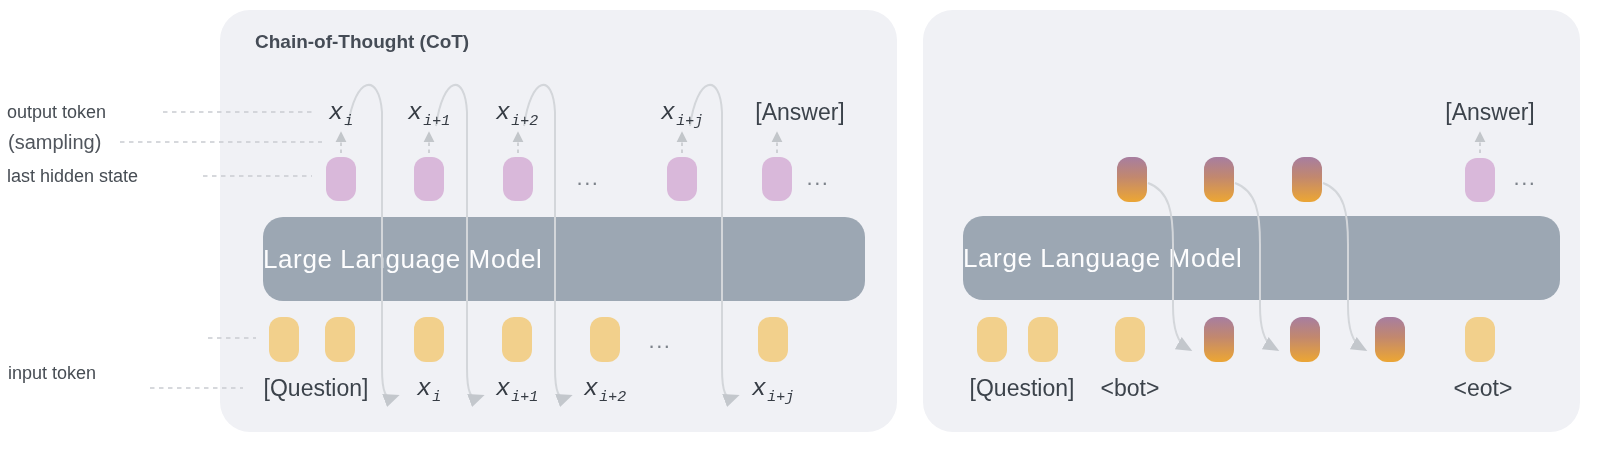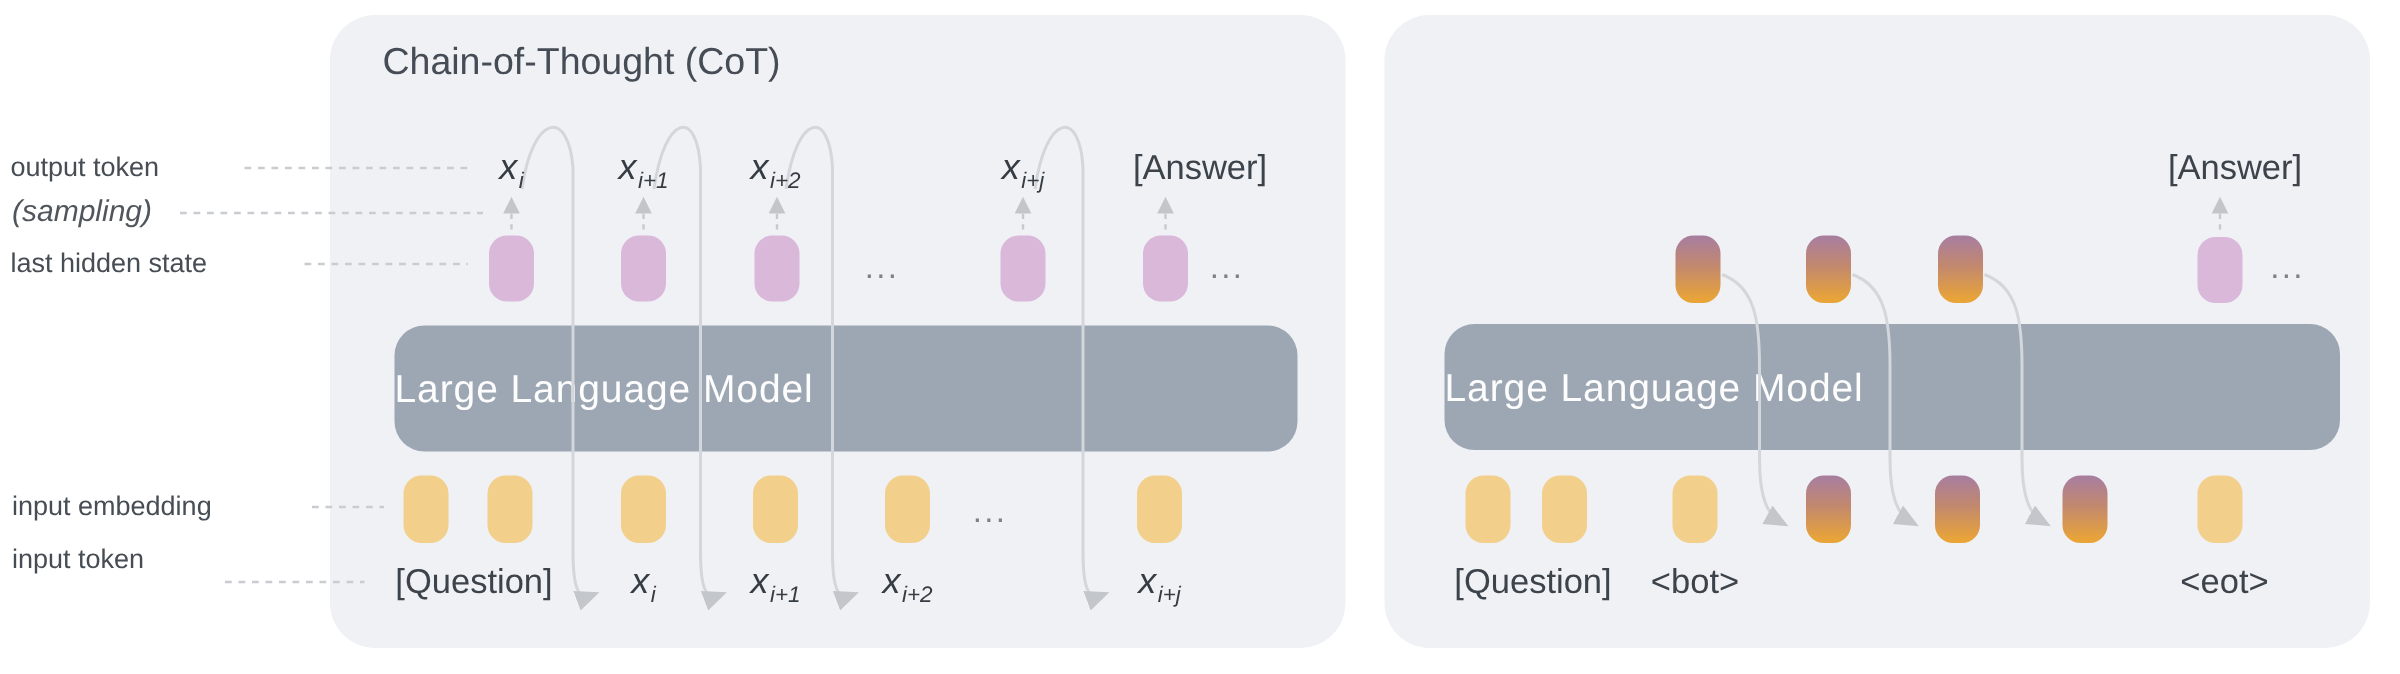--- a/index.html
+++ b/index.html
@@ -8,27 +8,27 @@
   .panel{position:absolute;background:#f0f1f5;border-radius:30px;z-index:0}
   .llm{position:absolute;background:#9ca7b3;border-radius:20px;display:flex;align-items:center;
        color:#fdfdfe;font-size:26px;letter-spacing:.6px;z-index:1}
   .overlay{position:absolute;left:0;top:0;z-index:2;pointer-events:none}
   .tok{position:absolute;width:30px;height:44px;border-radius:12px;transform:translateX(-50%);z-index:3}
   .tok.pink{background:#d9b8da}
   .tok.yellow{background:#f2d08c;height:45px}
   .tok.grad{background:linear-gradient(180deg,#a87e9e 2%,#c2886e 45%,#e9a438 95%);height:45px}
   .lbl{position:absolute;transform:translate(-50%,-50%);white-space:nowrap;color:#3c434b;font-size:23px;z-index:4}
   .math{position:absolute;transform:translate(-50%,-50%);white-space:nowrap;z-index:4;
-        font-family:Liberation Sans, sans-serif;font-style:italic;color:#363c44;font-size:24px}
+        font-family:Liberation Mono, monospace;font-style:italic;color:#363c44;font-size:24px}
   .math sub{font-size:15px;line-height:0;vertical-align:-6px;margin-left:1px}
   .dots{position:absolute;transform:translate(-50%,-50%);color:#7c828a;font-size:22px;
         letter-spacing:1.5px;z-index:4}
   .ann{position:absolute;transform:translateY(-50%);color:#474d54;font-size:18px;white-space:nowrap;z-index:4}
-  .ann.samp{font-style:italic;font-size:20px;color:#51565d}
-  .ptitle{position:absolute;transform:translateY(-50%);font-size:25px;font-weight:400;color:#454c56;
+  .ann.samp{font-size:20px;color:#51565d}
+  .ptitle{position:absolute;transform:translateY(-50%);font-size:19px;font-weight:700;color:#454c56;
           white-space:nowrap;z-index:4}
   .ptitle .hl{color:#dd9743}
   .ptitle .sc{font-variant:small-caps;letter-spacing:.4px}
   .subtitle{position:absolute;color:#9ba1a9;font-size:22px;line-height:31px;z-index:4}
 </style>
 </head>
 <body>
 
 <div class="stage">
 
@@ -79,21 +79,20 @@
       <line x1="518" y1="153" x2="518" y2="136"></line>
       <line x1="682" y1="153" x2="682" y2="136"></line>
       <line x1="777" y1="153" x2="777" y2="136"></line>
       <line x1="1480" y1="153" x2="1480" y2="136"></line>
     </g>
   </svg>
 
   <span class="ann" style="left:7px;top:112px">output token</span>
   <span class="ann samp" style="left:8px;top:142px">(sampling)</span>
   <span class="ann" style="left:7px;top:176px">last hidden state</span>
-  <span class="ann" style="left:8px;top:338px">input embedding</span>
   <span class="ann" style="left:8px;top:373px">input token</span>
 
   <span class="ptitle" style="left:255px;top:42px">Chain-of-Thought (CoT)</span>
 
   <span class="math" style="left:341px;top:112px"><i>x</i><sub>i</sub></span>
   <span class="math" style="left:429px;top:112px"><i>x</i><sub>i+1</sub></span>
   <span class="math" style="left:517px;top:112px"><i>x</i><sub>i+2</sub></span>
   <span class="math" style="left:682px;top:112px"><i>x</i><sub>i+j</sub></span>
   <span class="lbl" style="left:800px;top:112px">[Answer]</span>
 

